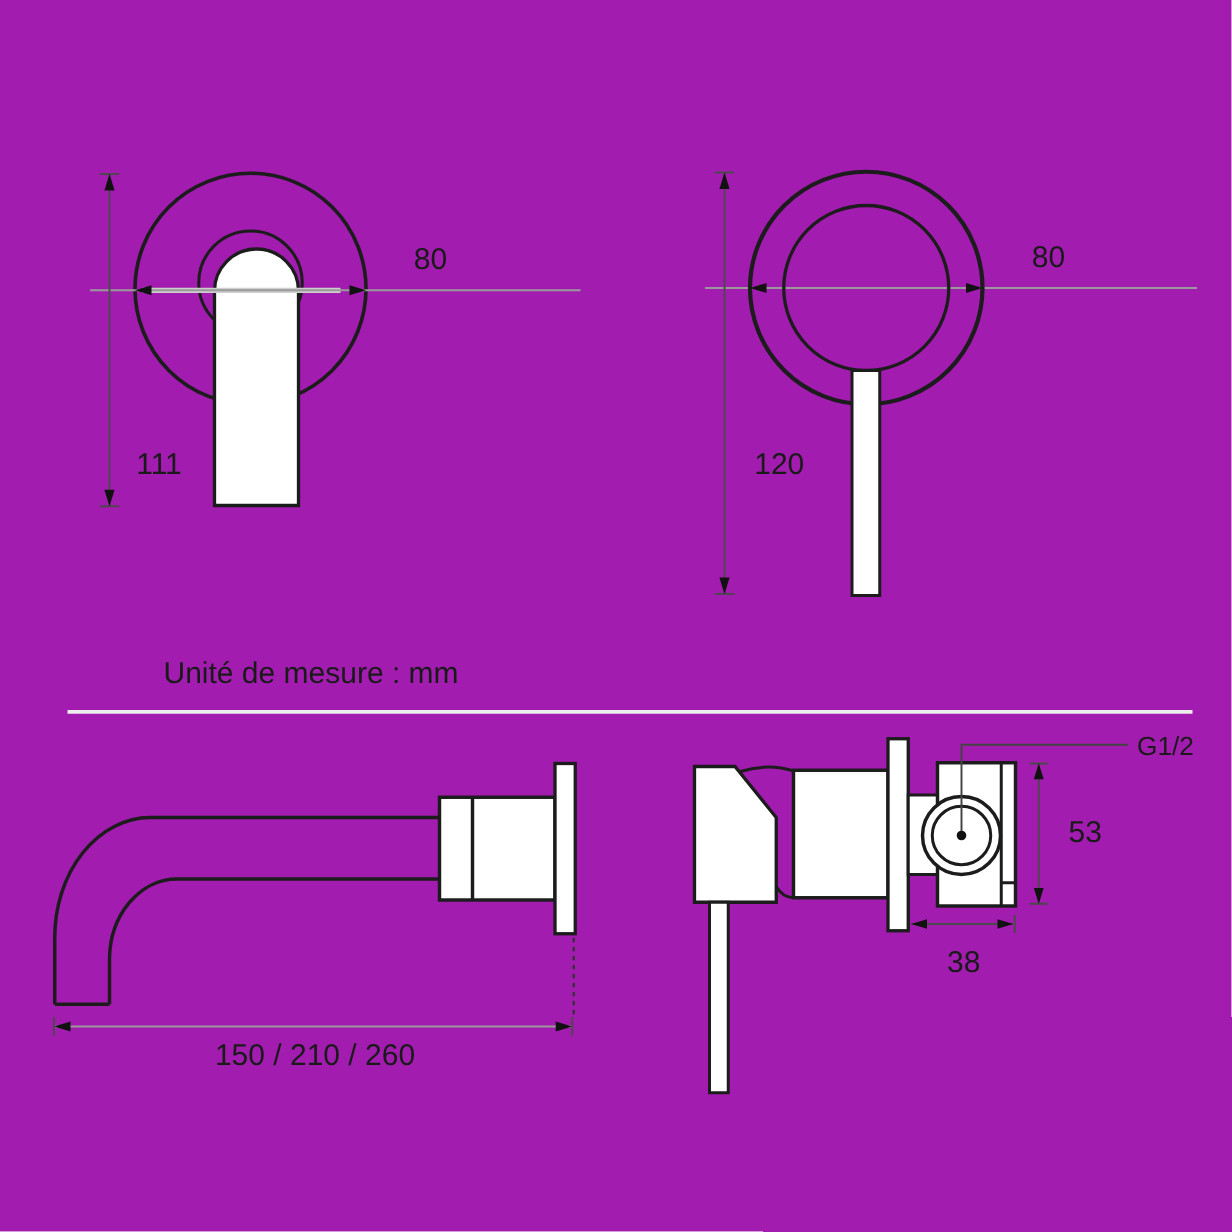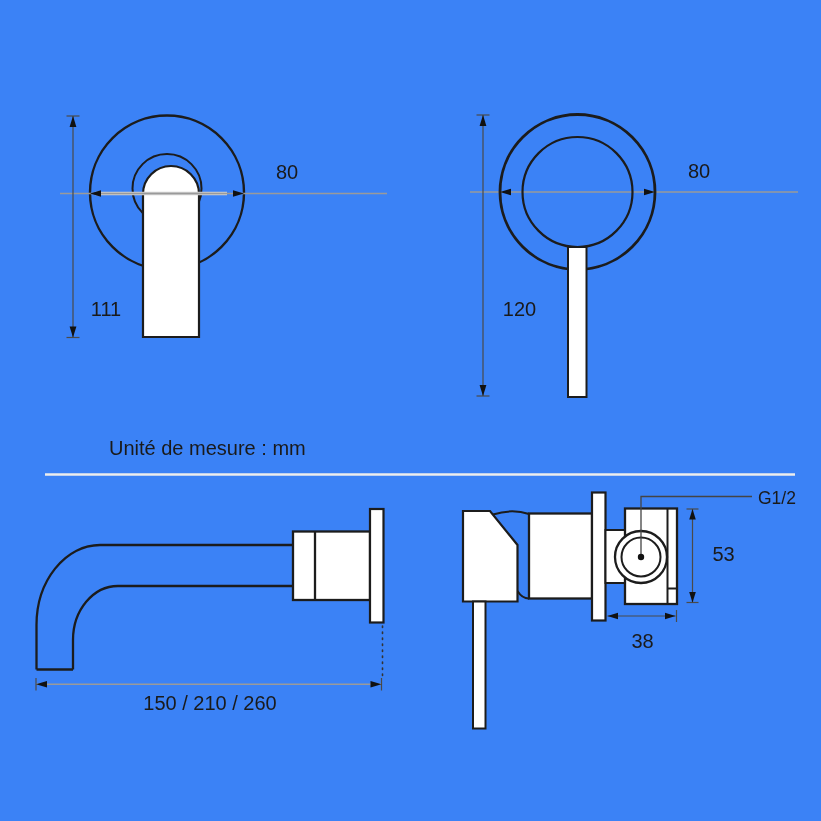--- a/index.html
+++ b/index.html
@@ -1,19 +1,19 @@
 <!DOCTYPE html>
 <html><head>
 <meta charset="utf-8">
 <style>
   html,body{margin:0;padding:0;background:#fff;}
   .sheet{
     position:relative;
     width:821px;height:821px;
-    background:#3b82f6;
+    background:#a21caf;
     font-family:"Liberation Sans", sans-serif;
     overflow:hidden;
   }
   svg{position:absolute;inset:0;display:block;}
   svg text{
     font-family:"Liberation Sans", sans-serif;
     fill:#1a1a1a;
   }
   .dim-label{font-size:20px;}
   .small-label{font-size:17.5px;}

